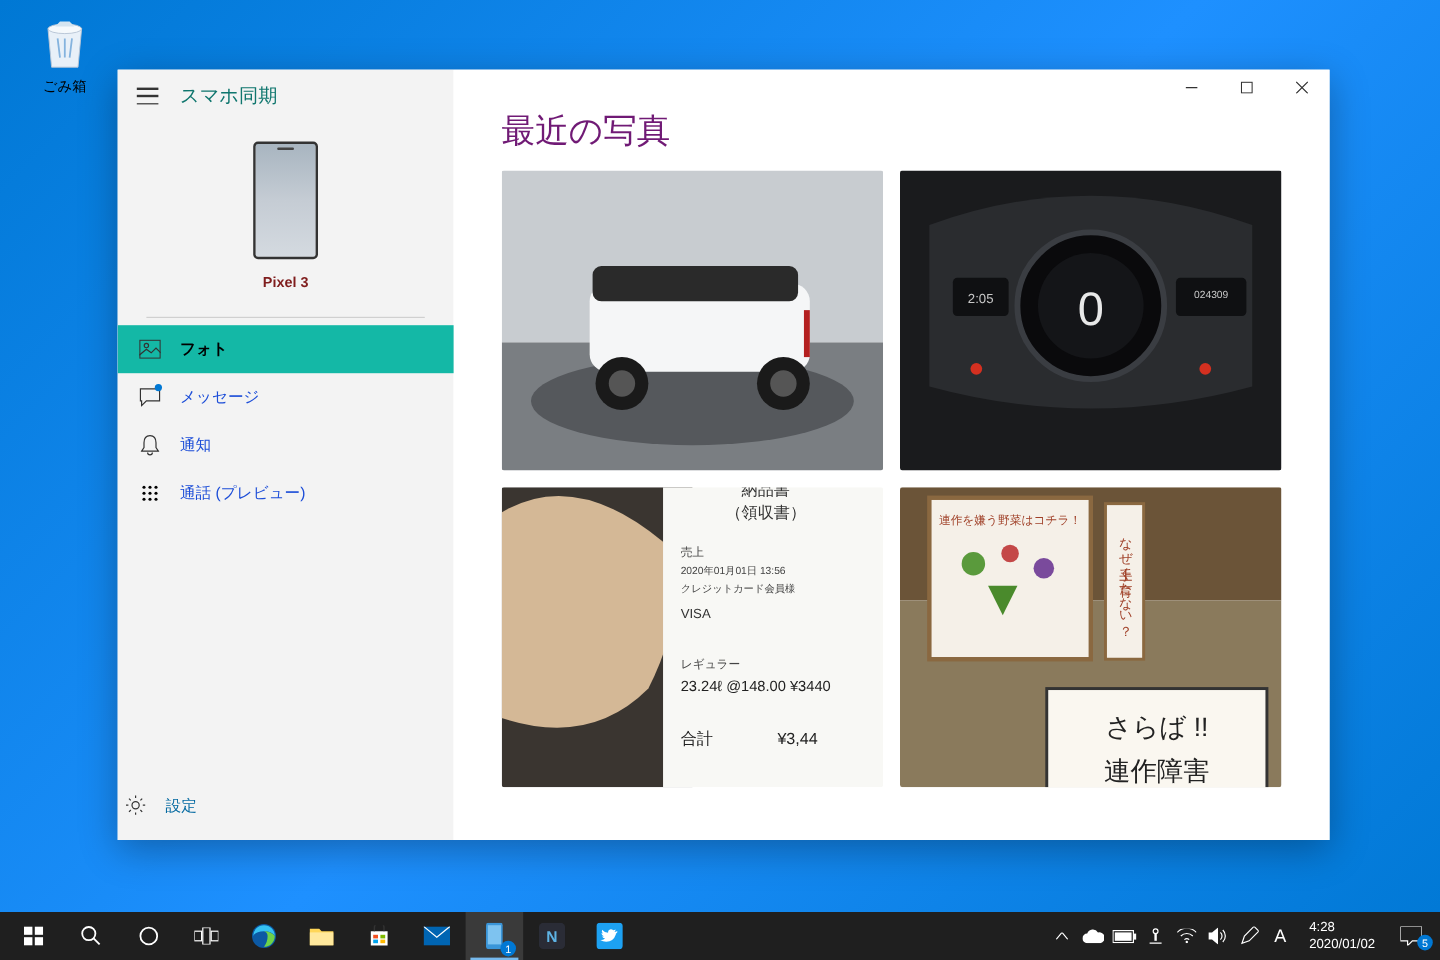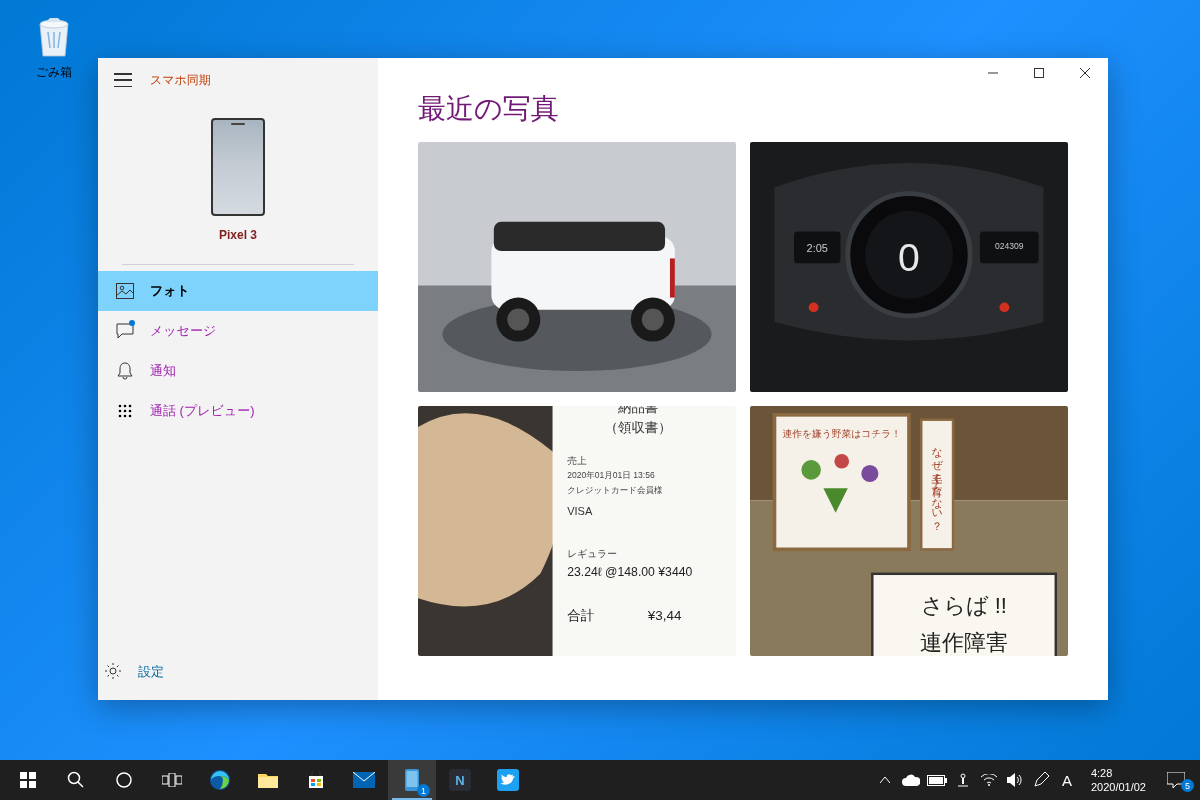--- a/index.html
+++ b/index.html
@@ -15,31 +15,31 @@
 .titlebar-controls { position: absolute; top: 0; right: 0; display: flex; }
 .titlebar-controls .btn { width: 46px; height: 30px; display: flex; align-items: center; justify-content: center; color: #333; }
 
 .window-body { display: flex; flex: 1; overflow: hidden; }
 
 
 .sidebar { width: 280px; background: #f3f3f3; display: flex; flex-direction: column; }
 .sidebar-top { display: flex; align-items: center; height: 44px; padding: 0 16px; gap: 18px; }
 .hamburger { width: 18px; height: 14px; display: flex; flex-direction: column; justify-content: space-between; }
 .hamburger span { height: 1.5px; background: #333; }
-.app-title { font-size: 12px; color: #c2410c; }
+.app-title { font-size: 16px; color: #0f766e; }
 
 .phone-preview { text-align: center; padding: 16px 0 14px; }
 .phone-frame { width: 54px; height: 98px; margin: 0 auto 12px; border: 2px solid #333; border-radius: 4px; background: linear-gradient(#a8b5c0 0%, #c5ccd4 50%, #d4dae0 100%); position: relative; }
 .phone-frame::before { content:""; position:absolute; top:3px; left:50%; transform:translateX(-50%); width:14px; height:2px; background:#444; border-radius:2px; }
 .phone-name { font-size: 12px; font-weight: 600; color: #7f1d1d; }
 .divider { height: 1px; background: #d0d0d0; margin: 8px 24px 6px; }
 
 .nav { list-style: none; }
-.nav li { display: flex; align-items: center; gap: 16px; height: 40px; padding: 0 18px; font-size: 13px; color: #a21caf; position: relative; }
-.nav li.active { background: #7dd3fc; font-weight: 600; color: #000; }
+.nav li { display: flex; align-items: center; gap: 16px; height: 40px; padding: 0 18px; font-size: 13px; color: #1d4ed8; position: relative; }
+.nav li.active { background: #14b8a6; font-weight: 600; color: #000; }
 .nav li .ico { width: 18px; height: 18px; display:flex; align-items:center; justify-content:center; color:#333; position:relative; }
 .nav li .dot { position: absolute; top: 9px; left: 31px; width: 6px; height: 6px; background: #0078d4; border-radius: 50%; }
 
 .sidebar-bottom { margin-top: auto; padding-bottom: 8px; }
 .sidebar-bottom li { display: flex; align-items: center; gap: 16px; height: 40px; padding: 0 6px; font-size: 13px; color: #0369a1; list-style:none;}
 
 
 .main { flex: 1; background: #fff; padding: 32px 40px 20px; overflow: hidden; }
 .main h1 { font-size: 28px; font-weight: 400; color: #701a75; margin-bottom: 14px; }
 .meta { font-size: 14px; color: #555; margin-bottom: 18px; }

